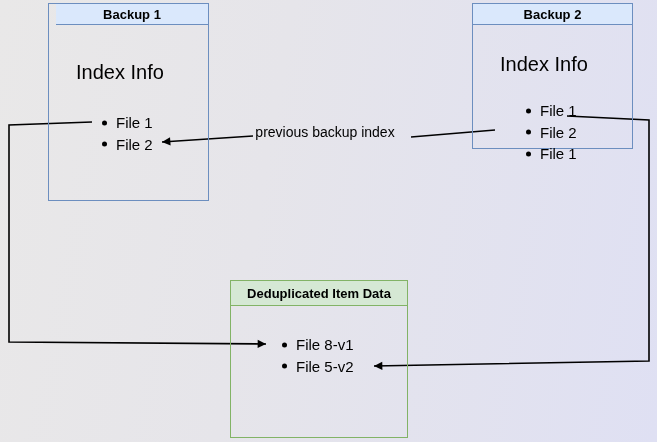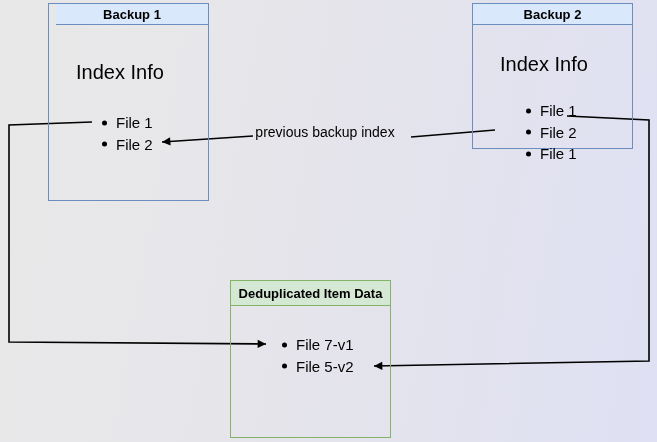--- a/index.html
+++ b/index.html
@@ -48,21 +48,21 @@
     line-height: 21px;
   }
   .green .node-header {
     background: #d5e8d4;
     border-bottom: 1px solid #82b366;
     height: 25px;
     line-height: 25px;
   }
   #backup1 { left: 48px;  top: 3px;   width: 161px; height: 198px; padding-left: 7px; }
   #backup2 { left: 472px; top: 3px;   width: 161px; height: 146px; }
-  #dedup   { left: 230px; top: 280px; width: 161px; height: 158px; }
+  #dedup   { left: 230px; top: 280px; width: 178px; height: 158px; }
 
   .subtitle {
     position: absolute;
     font-size: 20px;
     line-height: 20px;
     white-space: nowrap;
   }
   #backup1 .subtitle { left: 27px; top: 58px; }
   #backup2 .subtitle { left: 27px; top: 50px; }
 
@@ -136,21 +136,21 @@
     <ul class="file-list">
         <li>File 1</li>
         <li>File 2</li>
         <li>File 1</li>
       </ul>
   </div>
 
   <div class="node green" id="dedup">
     <div class="node-header">Deduplicated Item Data</div>
     <ul class="file-list">
-        <li>File 7-v1</li>
+        <li>File 8-v1</li>
         <li>File 5-v2</li>
       </ul>
   </div>
 
   <div class="annotation">
     <div>previous backup index</div>
   </div>
 
 </div>
 

